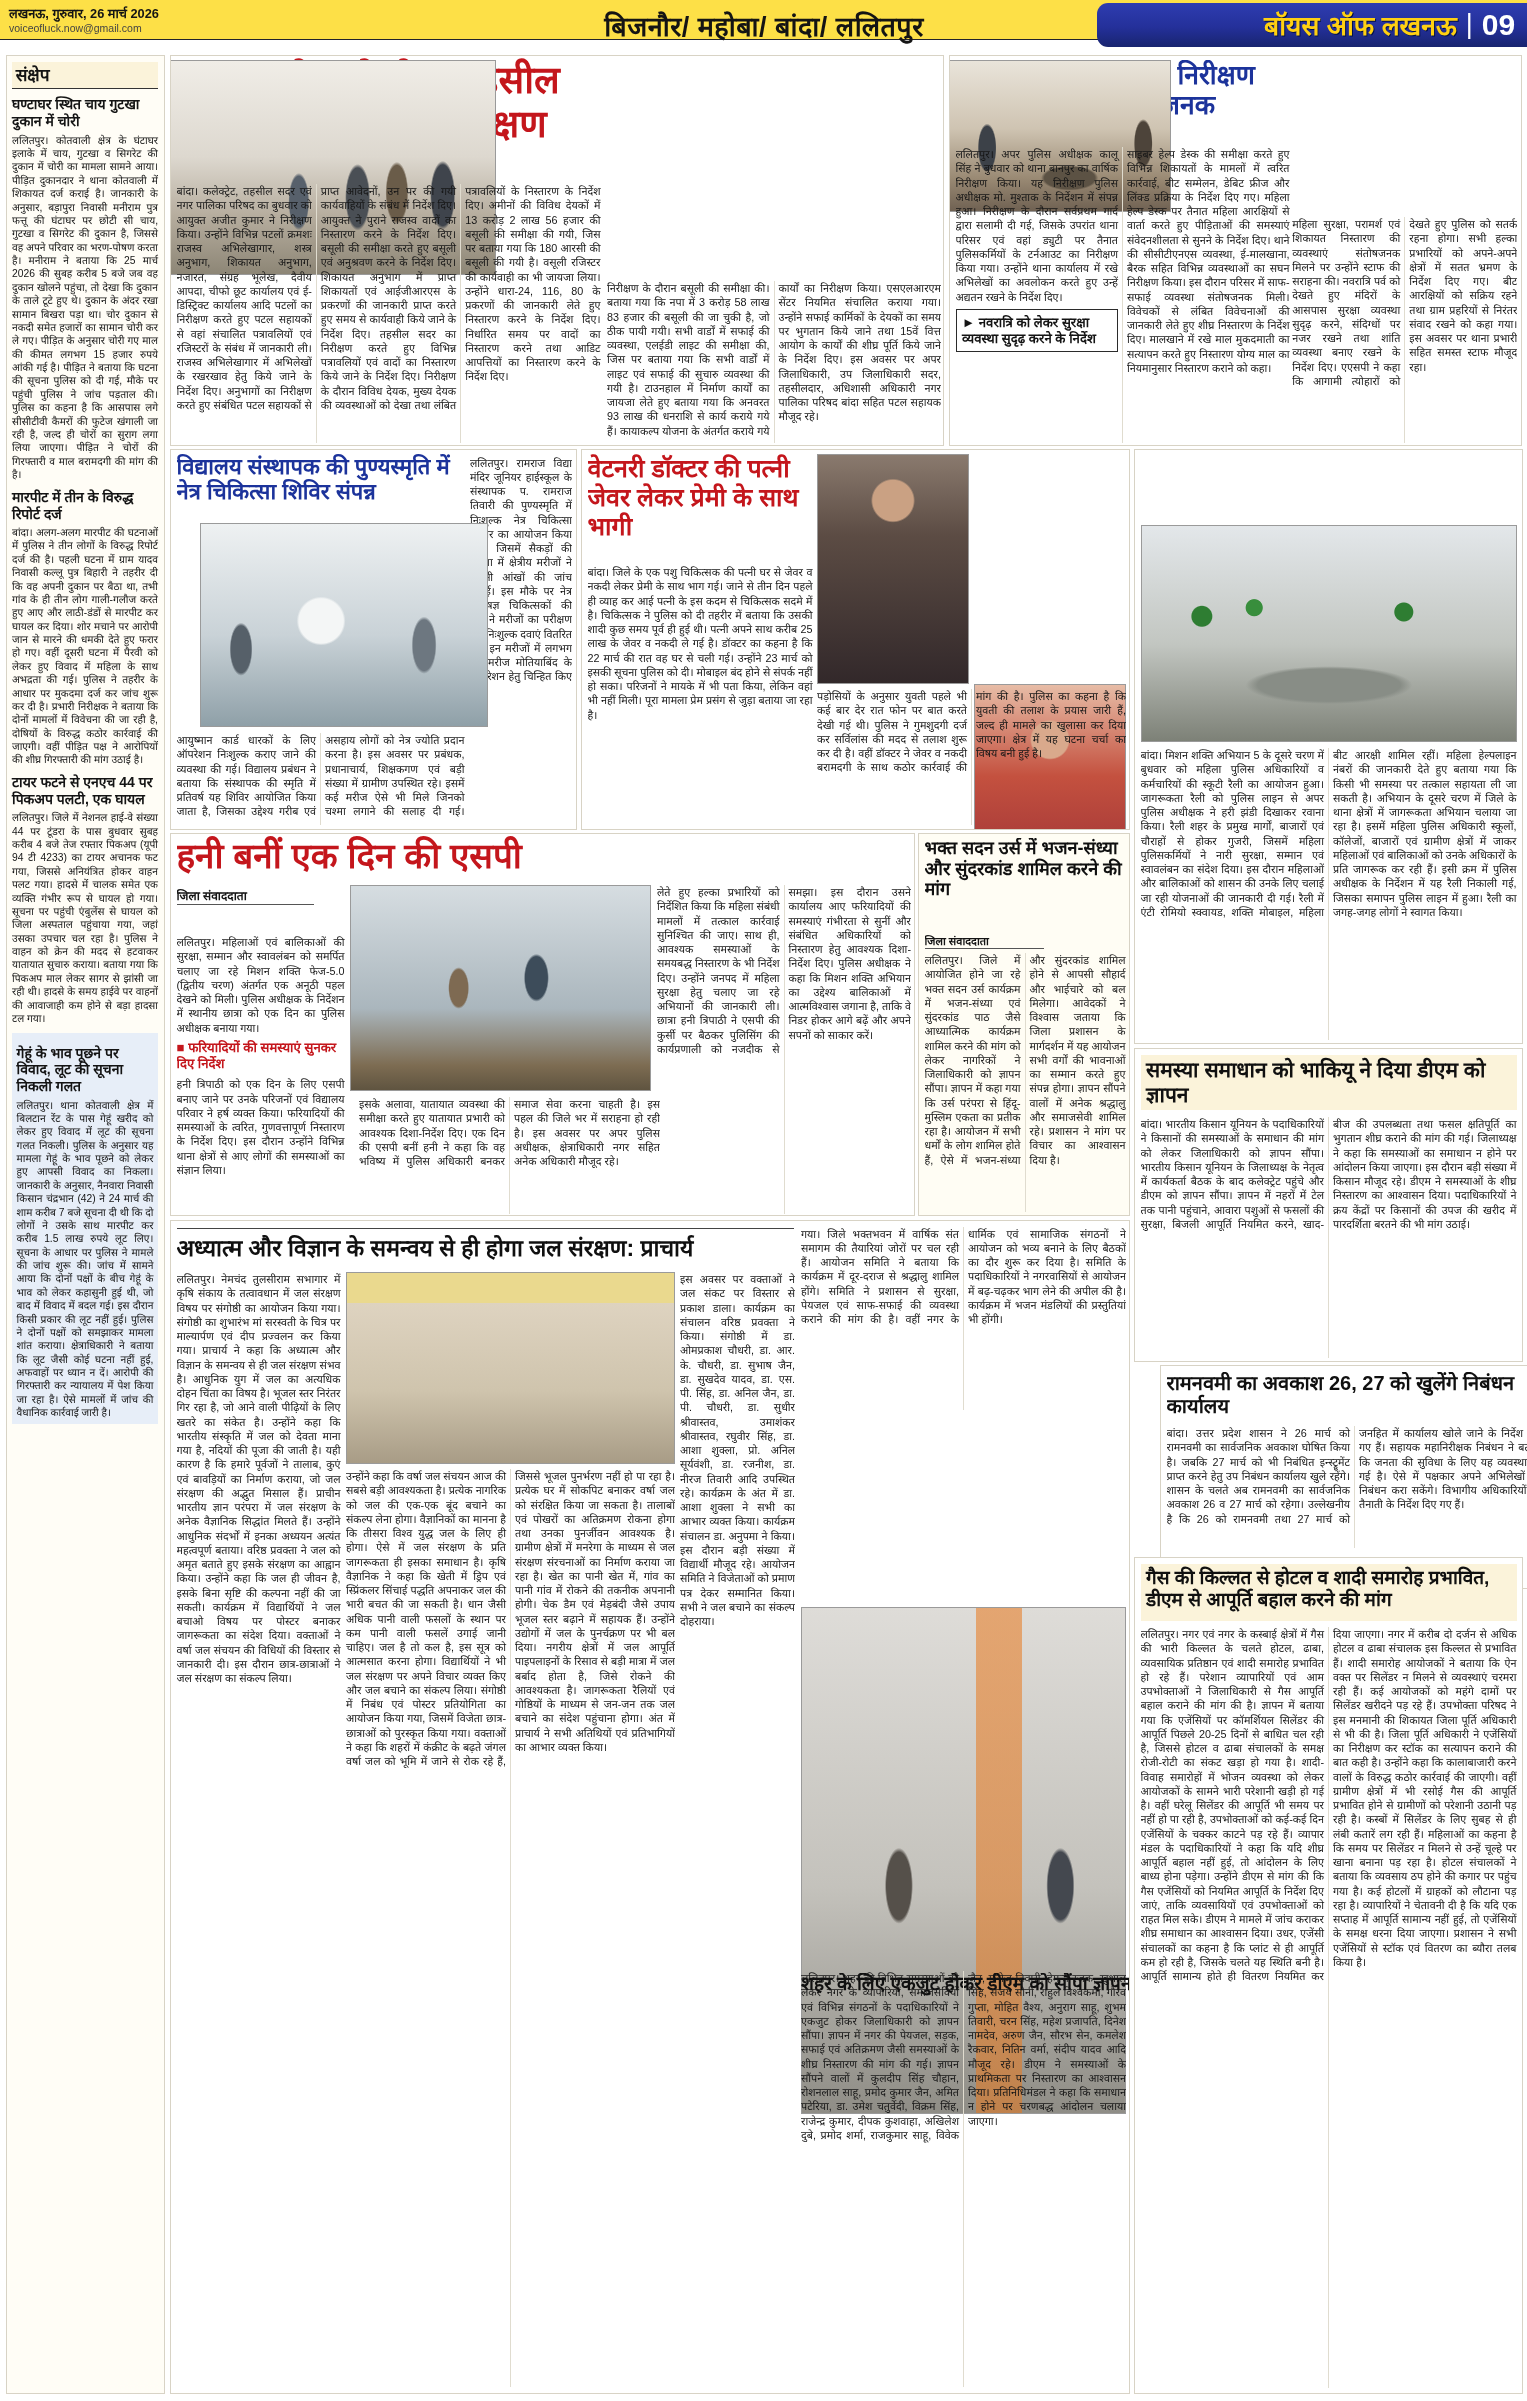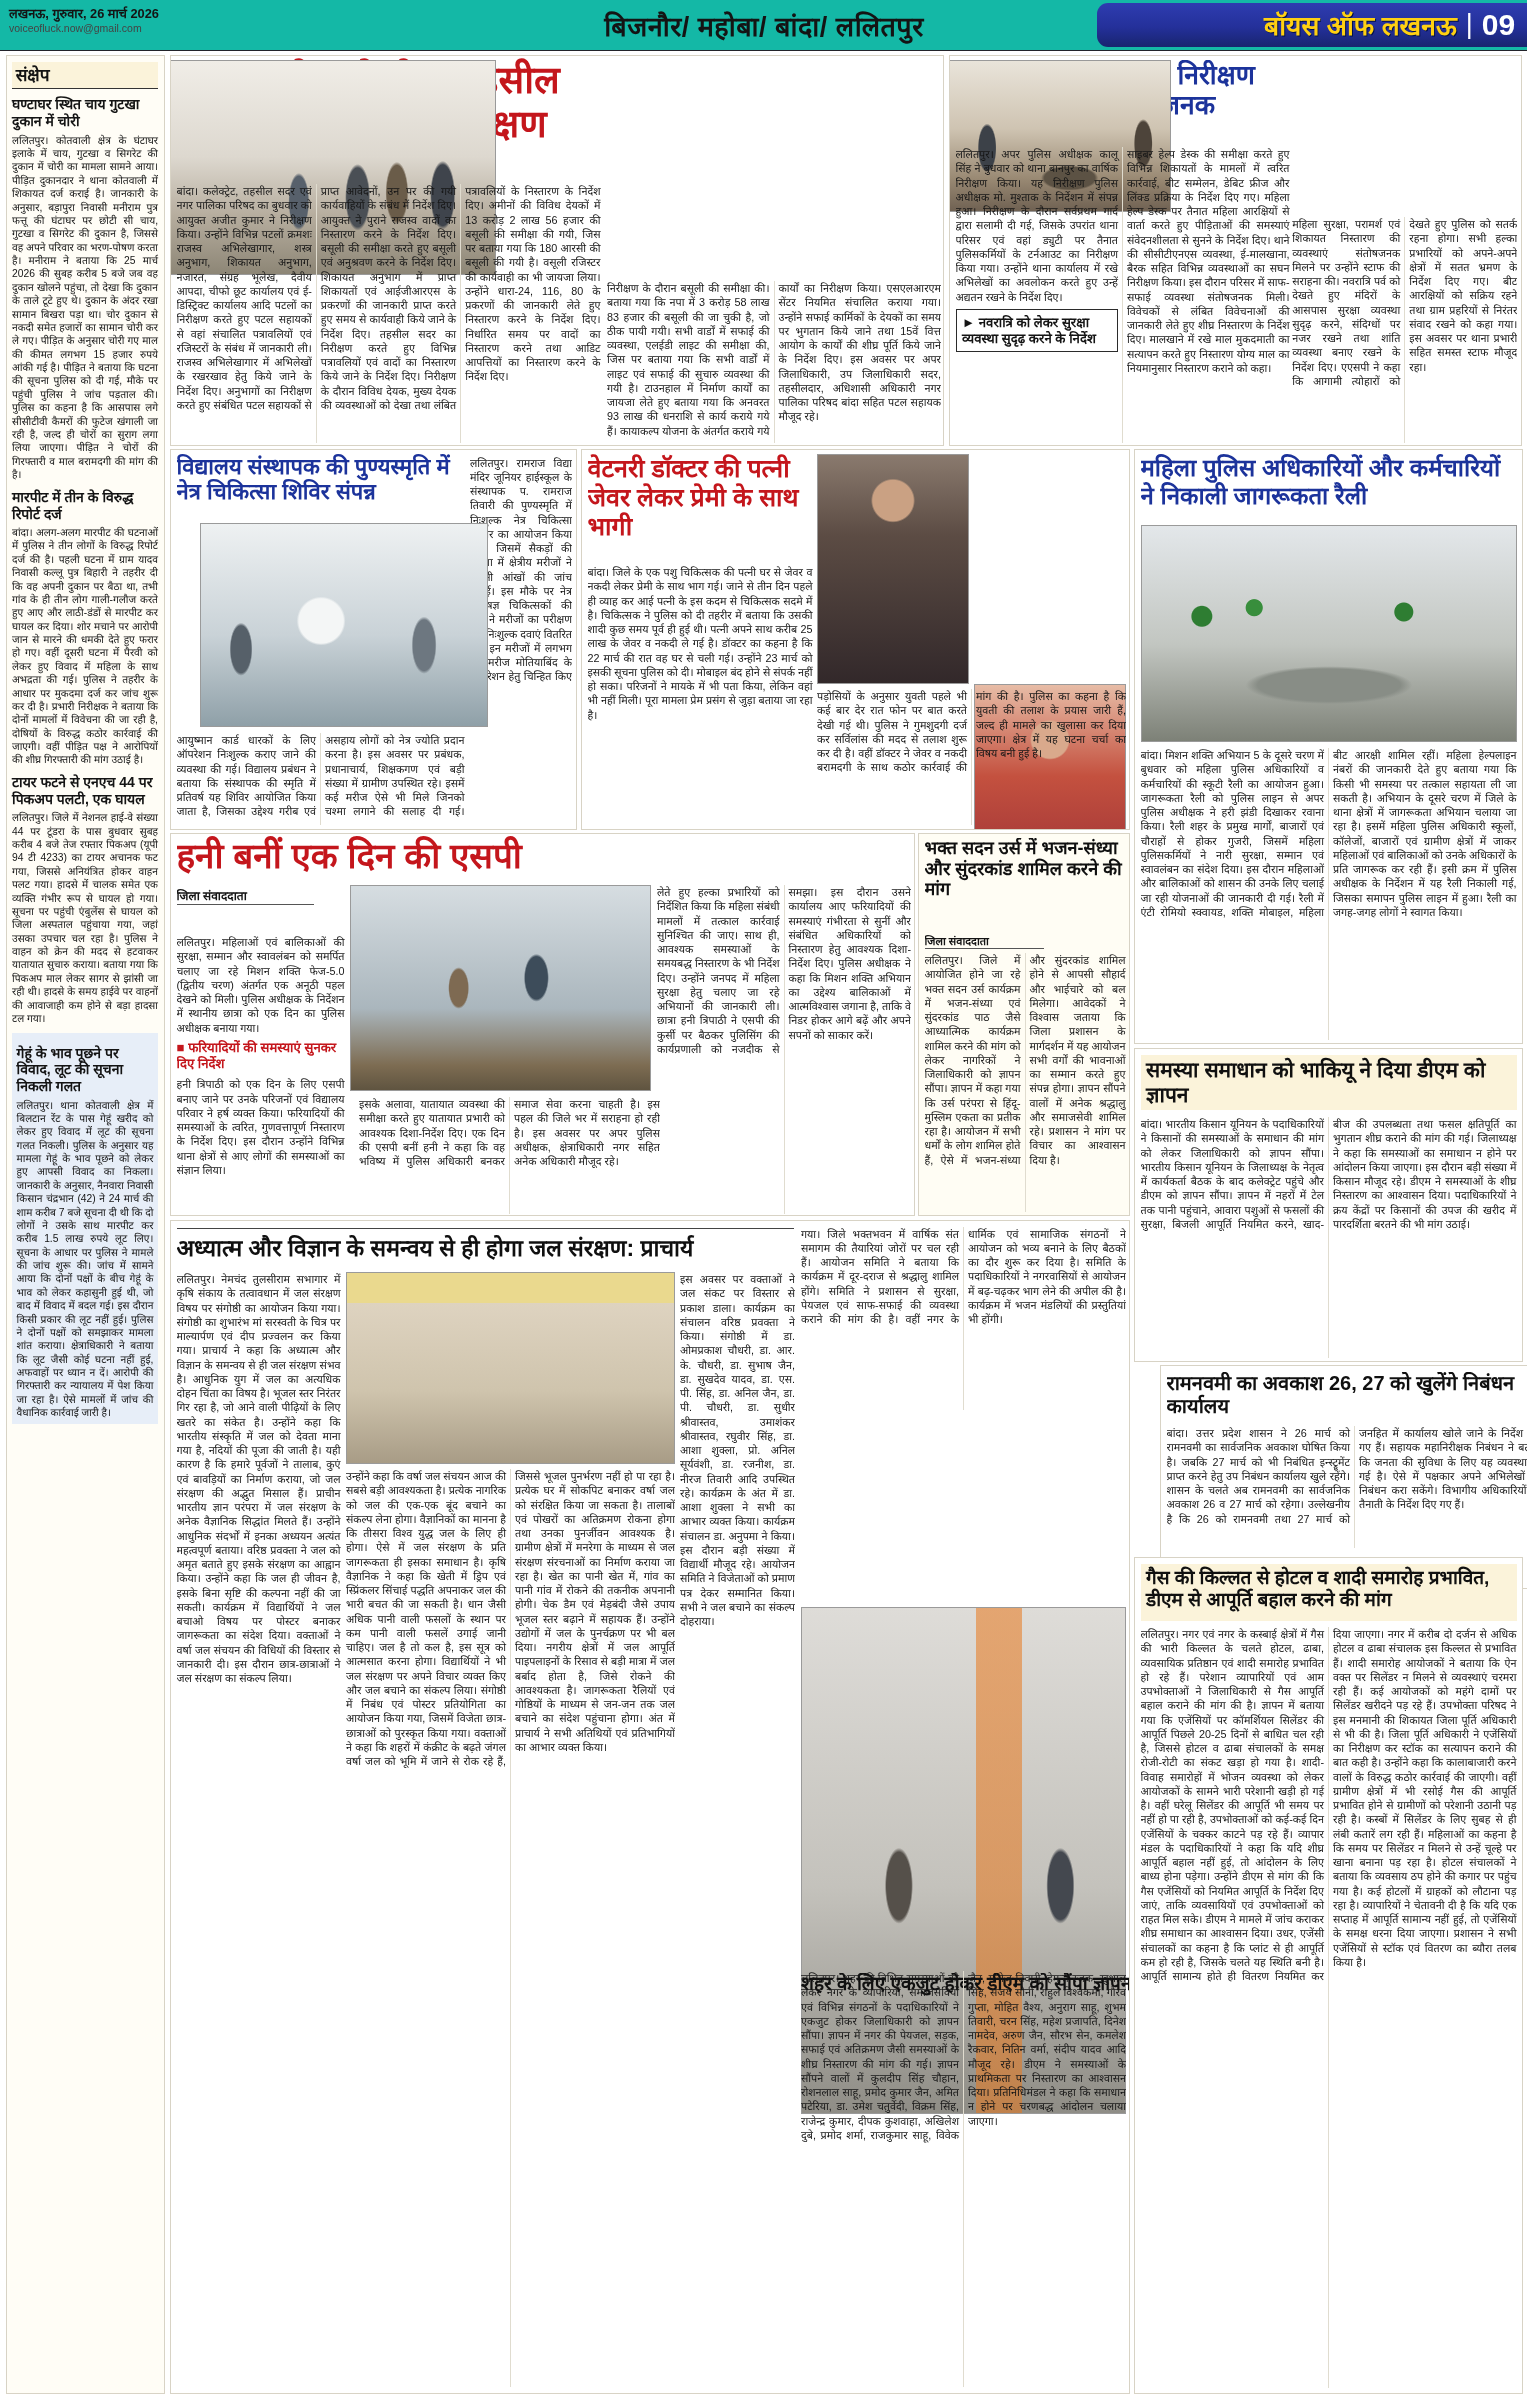--- a/index.html
+++ b/index.html
@@ -6,21 +6,21 @@
     --red:#c4161c; --blue:#1c339b; --ink:#141414;
     --mast_blue:#24309a; --mast_yellow:#ffd012;
     --cream:#fbf3da; --ltblue:#e7eef8; --rule:#d8d3c5;
   }
   *{margin:0;padding:0;box-sizing:border-box;}
   html,body{background:#e9e7e2;}
   body{font-family:"Liberation Sans","DejaVu Sans",sans-serif;color:var(--ink);}
   #page{position:relative;width:1528px;height:2401px;background:#ffffff;margin:0 auto;overflow:hidden;}
 
   
-  #header{position:absolute;left:0;top:0;width:1528px;height:51px;border-bottom:1.8px solid #23232a;background:#14b8a6;}
+  #header{position:absolute;left:0;top:0;width:1528px;height:40px;border-bottom:1.8px solid #23232a;background:#fde047;}
   .dateline{position:absolute;left:9px;top:6.4px;line-height:1.25;}
   .dateline .d1{font-size:12.8px;font-weight:bold;}
   .dateline .d2{font-size:10.5px;color:#444;}
   .districts{position:absolute;left:50%;top:7.3px;transform:translateX(-50%);font-size:27px;font-weight:800;letter-spacing:0.5px;}
   .mastbox{position:absolute;right:0;top:2.7px;width:431px;height:44px;background:linear-gradient(180deg,#2e3cb0 0%,var(--mast_blue) 55%,#18246f 100%);border-radius:11px 0 0 11px;display:flex;align-items:center;justify-content:flex-end;padding-right:12.8px;gap:9px;}
   .mast-name{color:var(--mast_yellow);font-size:26.5px;font-weight:800;text-shadow:0.9px 0.9px 0 #00104a;}
   .mast-div{color:#fff;font-size:27px;font-weight:300;}
   .mast-page{color:#ffffff;font-size:30px;font-weight:800;}
 
   
@@ -158,21 +158,20 @@
 
   <div class="art" style="left:581px;top:449px;width:549px;height:381px;">
     <div class="abs hl hl-red" style="left:5.5px;top:3.7px;width:225px;height:106px;font-size:25px;">वेटनरी डॉक्टर की पत्नी जेवर लेकर प्रेमी के साथ भागी</div>
     <div class="abs photo ph4" style="left:235px;top:3.7px;width:152px;height:230px;"></div>
     <div class="abs photo ph5" style="left:392px;top:3.7px;width:152px;height:230px;"></div>
     <div class="abs bt" style="left:5.5px;top:115px;width:225px;height:260px;">बांदा। जिले के एक पशु चिकित्सक की पत्नी घर से जेवर व नकदी लेकर प्रेमी के साथ भाग गई। जाने से तीन दिन पहले ही व्याह कर आई पत्नी के इस कदम से चिकित्सक सदमे में है। चिकित्सक ने पुलिस को दी तहरीर में बताया कि उसकी शादी कुछ समय पूर्व ही हुई थी। पत्नी अपने साथ करीब 25 लाख के जेवर व नकदी ले गई है। डॉक्टर का कहना है कि 22 मार्च की रात वह घर से चली गई। उन्होंने 23 मार्च को इसकी सूचना पुलिस को दी। मोबाइल बंद होने से संपर्क नहीं हो सका। परिजनों ने मायके में भी पता किया, लेकिन वहां भी नहीं मिली। पूरा मामला प्रेम प्रसंग से जुड़ा बताया जा रहा है।</div>
     <div class="abs bt cols2" style="left:235px;top:239px;width:309px;height:136px;">पड़ोसियों के अनुसार युवती पहले भी कई बार देर रात फोन पर बात करते देखी गई थी। पुलिस ने गुमशुदगी दर्ज कर सर्विलांस की मदद से तलाश शुरू कर दी है। वहीं डॉक्टर ने जेवर व नकदी बरामदगी के साथ कठोर कार्रवाई की मांग की है। पुलिस का कहना है कि युवती की तलाश के प्रयास जारी हैं, जल्द ही मामले का खुलासा कर दिया जाएगा। क्षेत्र में यह घटना चर्चा का विषय बनी हुई है।</div>
   </div>
 
   <div class="art" style="left:1134px;top:449px;width:389px;height:595px;">
-    <div class="abs hl hl-blue" style="left:5.5px;top:3.7px;width:376px;height:68px;font-size:24px;">महिला पुलिस अधिकारियों और कर्मचारियों ने निकाली जागरूकता रैली</div>
     <div class="abs photo ph6" style="left:5.5px;top:75px;width:376px;height:217px;"></div>
     <div class="abs bt cols2" style="left:5.5px;top:298px;width:376px;height:292px;">बांदा। मिशन शक्ति अभियान 5 के दूसरे चरण में बुधवार को महिला पुलिस अधिकारियों व कर्मचारियों की स्कूटी रैली का आयोजन हुआ। जागरूकता रैली को पुलिस लाइन से अपर पुलिस अधीक्षक ने हरी झंडी दिखाकर रवाना किया। रैली शहर के प्रमुख मार्गों, बाजारों एवं चौराहों से होकर गुजरी, जिसमें महिला पुलिसकर्मियों ने नारी सुरक्षा, सम्मान एवं स्वावलंबन का संदेश दिया। इस दौरान महिलाओं और बालिकाओं को शासन की उनके लिए चलाई जा रही योजनाओं की जानकारी दी गई। रैली में एंटी रोमियो स्क्वायड, शक्ति मोबाइल, महिला बीट आरक्षी शामिल रहीं। महिला हेल्पलाइन नंबरों की जानकारी देते हुए बताया गया कि किसी भी समस्या पर तत्काल सहायता ली जा सकती है। अभियान के दूसरे चरण में जिले के थाना क्षेत्रों में जागरूकता अभियान चलाया जा रहा है। इसमें महिला पुलिस अधिकारी स्कूलों, कॉलेजों, बाजारों एवं ग्रामीण क्षेत्रों में जाकर महिलाओं एवं बालिकाओं को उनके अधिकारों के प्रति जागरूक कर रही हैं। इसी क्रम में पुलिस अधीक्षक के निर्देशन में यह रैली निकाली गई, जिसका समापन पुलिस लाइन में हुआ। रैली का जगह-जगह लोगों ने स्वागत किया।</div>
   </div>
 
   <div class="art" style="left:170px;top:833px;width:745px;height:383px;">
     <div class="abs hl hl-red" style="left:5.5px;top:1.8px;width:548px;height:47px;font-size:35px;">हनी बनीं एक दिन की एसपी</div>
     <div class="abs byline" style="left:5.5px;top:53px;width:137px;height:18px;">जिला संवाददाता</div>
     <div class="abs photo ph7" style="left:179px;top:51px;width:301px;height:206px;"></div>
     <div class="abs" style="left:5.5px;top:77px;width:168px;height:303px;overflow:hidden;margin-top:24px;">
       <p class="bt">ललितपुर। महिलाओं एवं बालिकाओं की सुरक्षा, सम्मान और स्वावलंबन को समर्पित चलाए जा रहे मिशन शक्ति फेज-5.0 (द्वितीय चरण) अंतर्गत एक अनूठी पहल देखने को मिली। पुलिस अधीक्षक के निर्देशन में स्थानीय छात्रा को एक दिन का पुलिस अधीक्षक बनाया गया।</p>

